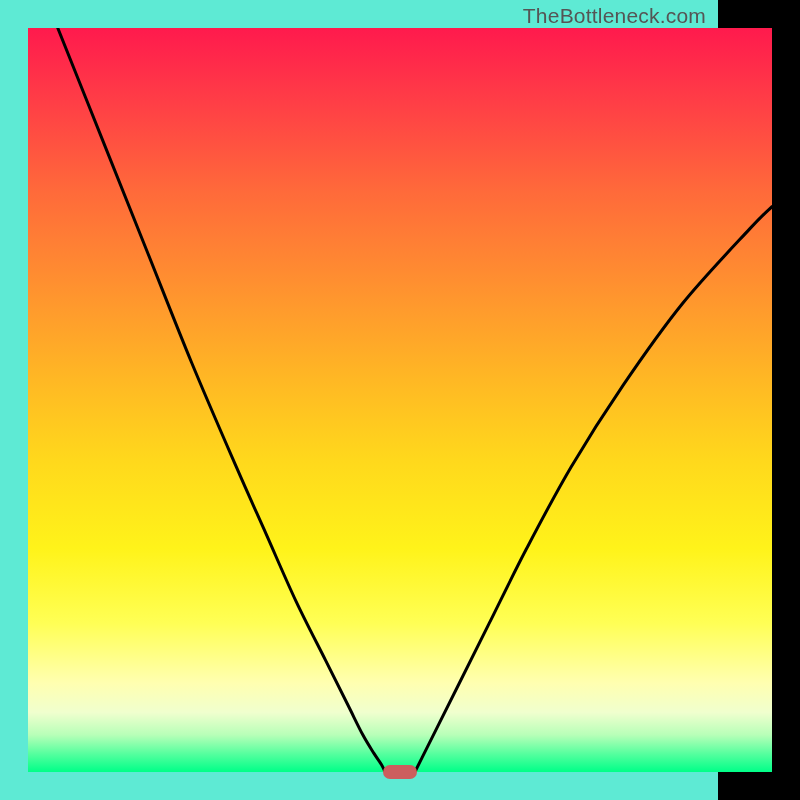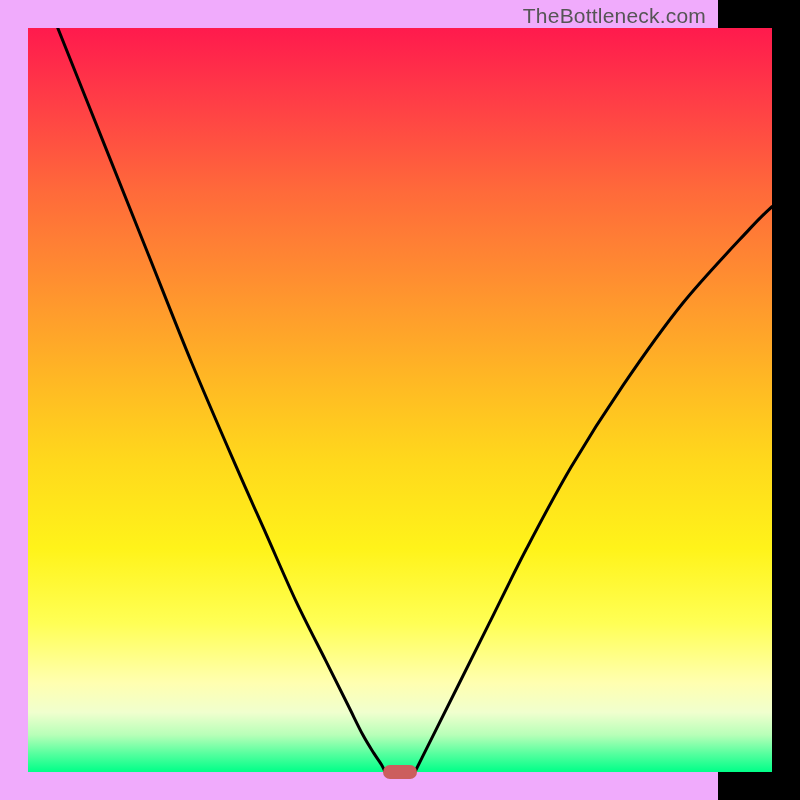--- a/index.html
+++ b/index.html
@@ -8,21 +8,21 @@
     width: 800px;
     height: 800px;
     overflow: hidden;
     background: #000;
     font-family: Arial, Helvetica, sans-serif;
   }
   .frame {
     position: absolute;
     left: 0; top: 0;
     width: 718px; height: 800px;
-    background: #f0abfc;
+    background: #5eead4;
   }
   .plot-area {
     position: absolute;
     left: 28px;
     top: 28px;
     width: 744px;
     height: 744px;
     background: linear-gradient(to bottom,
       #ff1a4d 0%,
       #ff3e46 10%,

